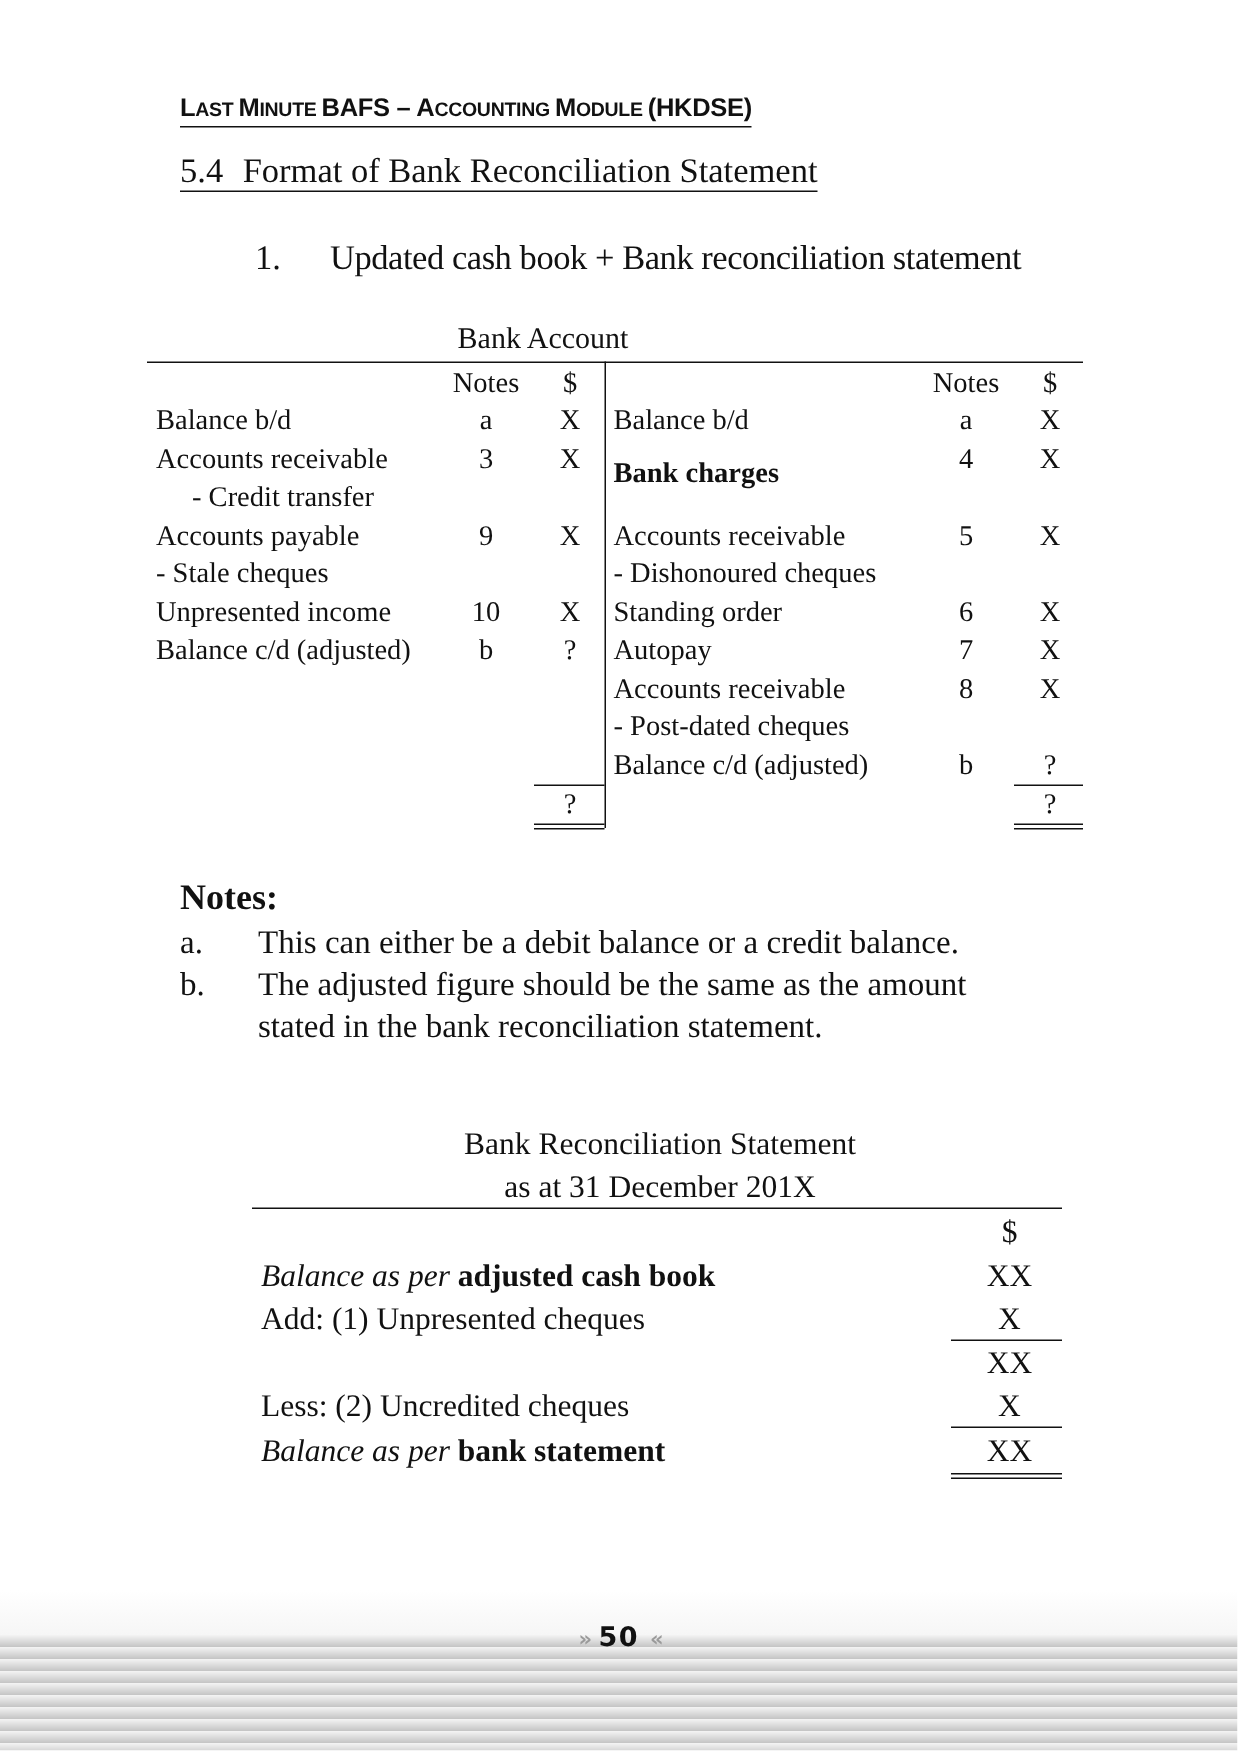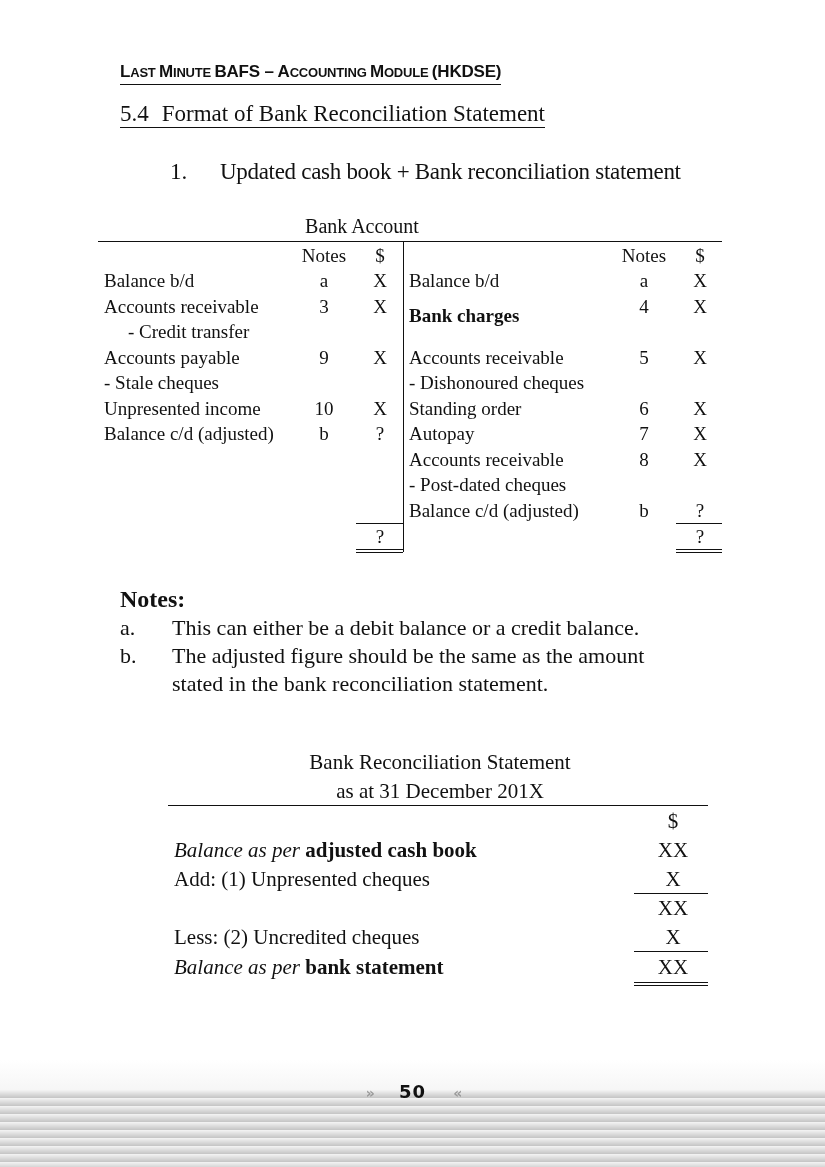--- a/index.html
+++ b/index.html
@@ -208,15 +208,15 @@
   </div>
   <div class="abs rec-line c" style="left:640px; width:66px; top:953px;">XX</div>
 </div>
 <div class="hline" style="left:634px; top:982px; width:74px;"></div>
 <div class="hline" style="left:634px; top:985px; width:74px;"></div>
 
 <div class="footer-fade"></div>
 <div class="footer-band"></div>
 <div class="abs page-num">
   <span class="arrow">»</span>
-  <span style="margin:0 20px;">50</span>
+  <span style="margin:0 0;">50</span>
   <span class="arrow">«</span>
 </div>
 
 </body></html>

